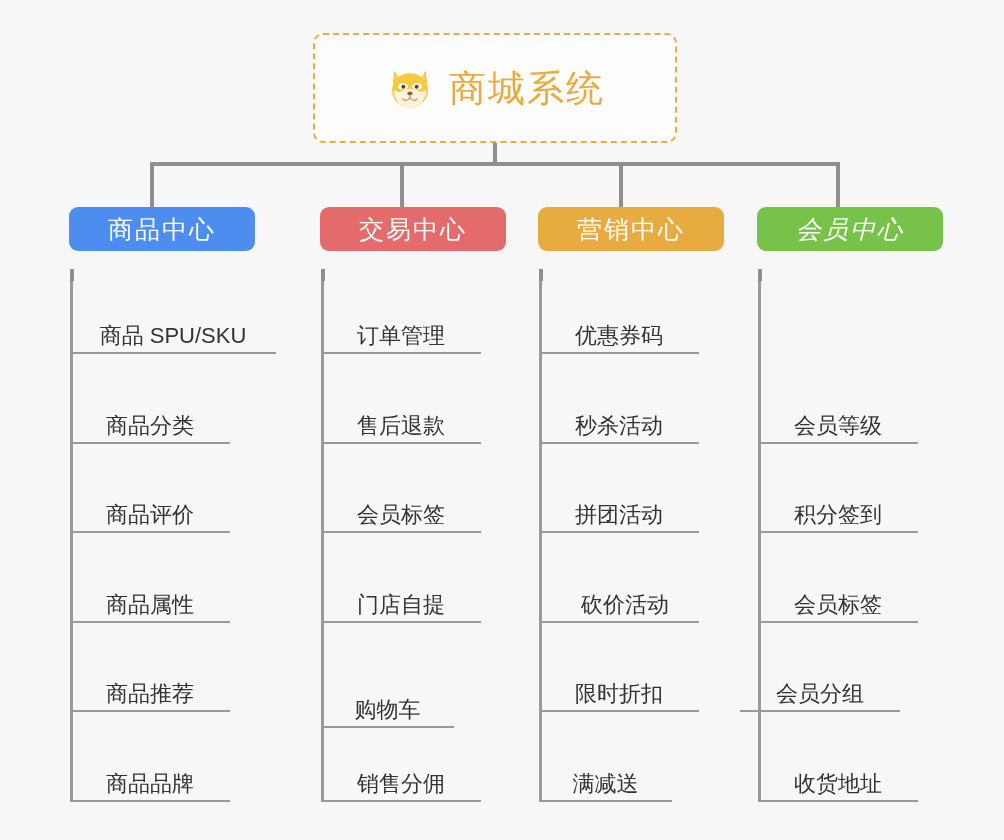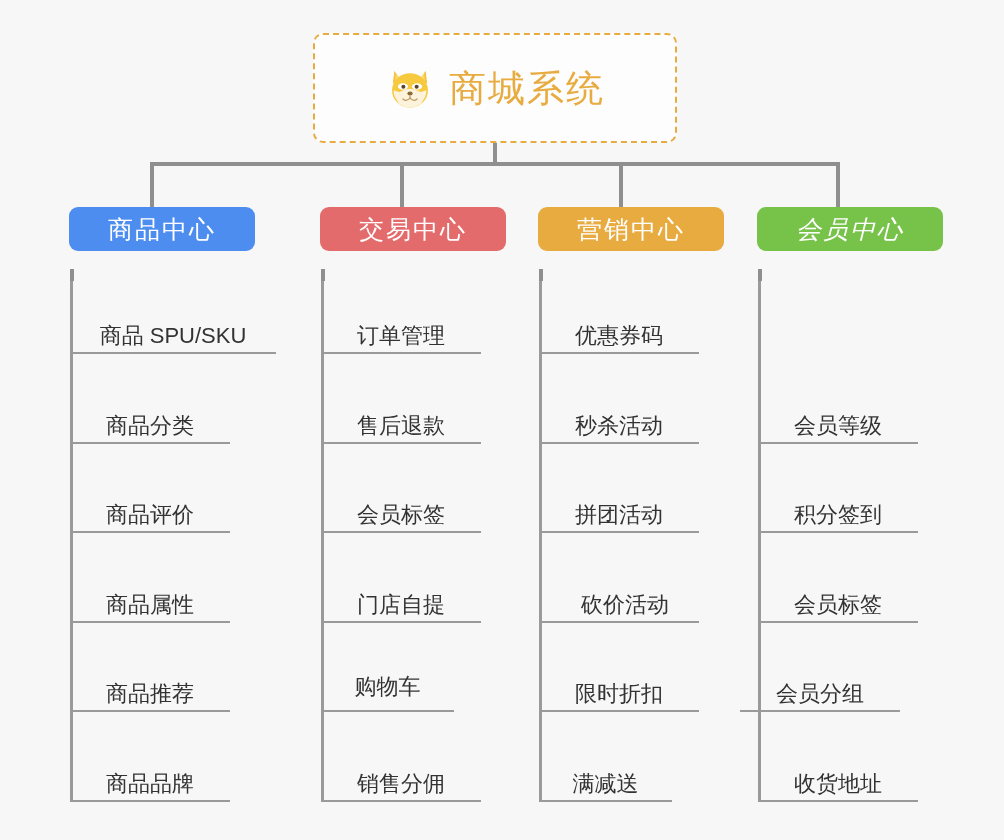--- a/index.html
+++ b/index.html
@@ -132,21 +132,21 @@
   </div>
   <div class="leaf" style="left:321px;top:400px;width:160px;height:44px;">
     <span class="leaf-label">售后退款</span>
   </div>
   <div class="leaf" style="left:321px;top:489px;width:160px;height:44px;">
     <span class="leaf-label">会员标签</span>
   </div>
   <div class="leaf" style="left:321px;top:579px;width:160px;height:44px;">
     <span class="leaf-label">门店自提</span>
   </div>
-  <div class="leaf" style="left:321px;top:668px;width:133px;height:44px;align-items:center;">
+  <div class="leaf" style="left:321px;top:684px;width:133px;height:44px;">
     <span class="leaf-label">购物车</span>
   </div>
   <div class="leaf" style="left:321px;top:758px;width:160px;height:44px;">
     <span class="leaf-label">销售分佣</span>
   </div>
 
   <div class="cat-box" style="left:526px;top:207px;width:186px;background:#e8ab40;">
     <span class="cat-label">营销中心</span>
   </div>
   <div class="line vline" style="left:539px;top:269px;height:12px;"></div>

